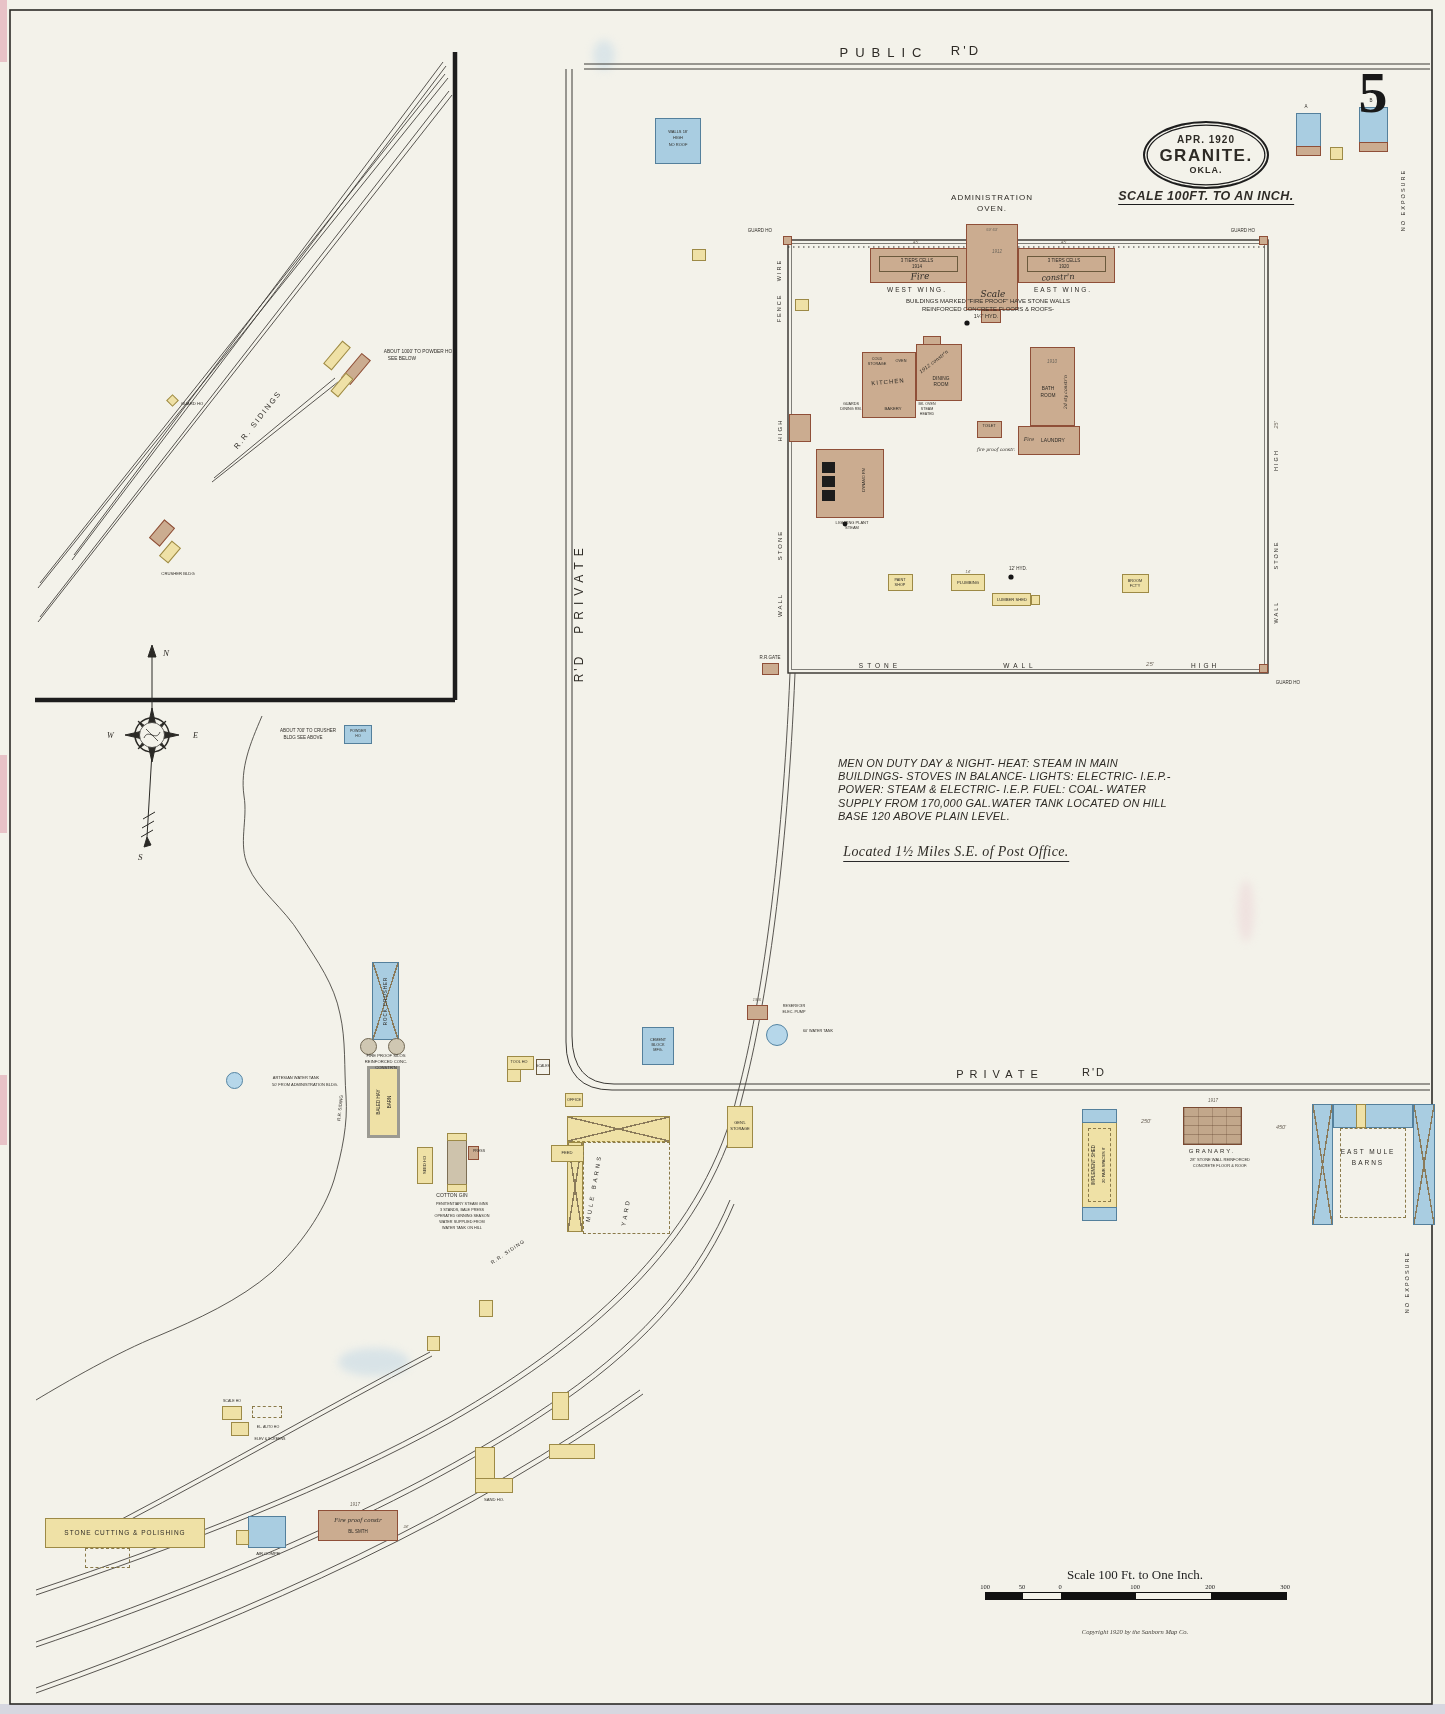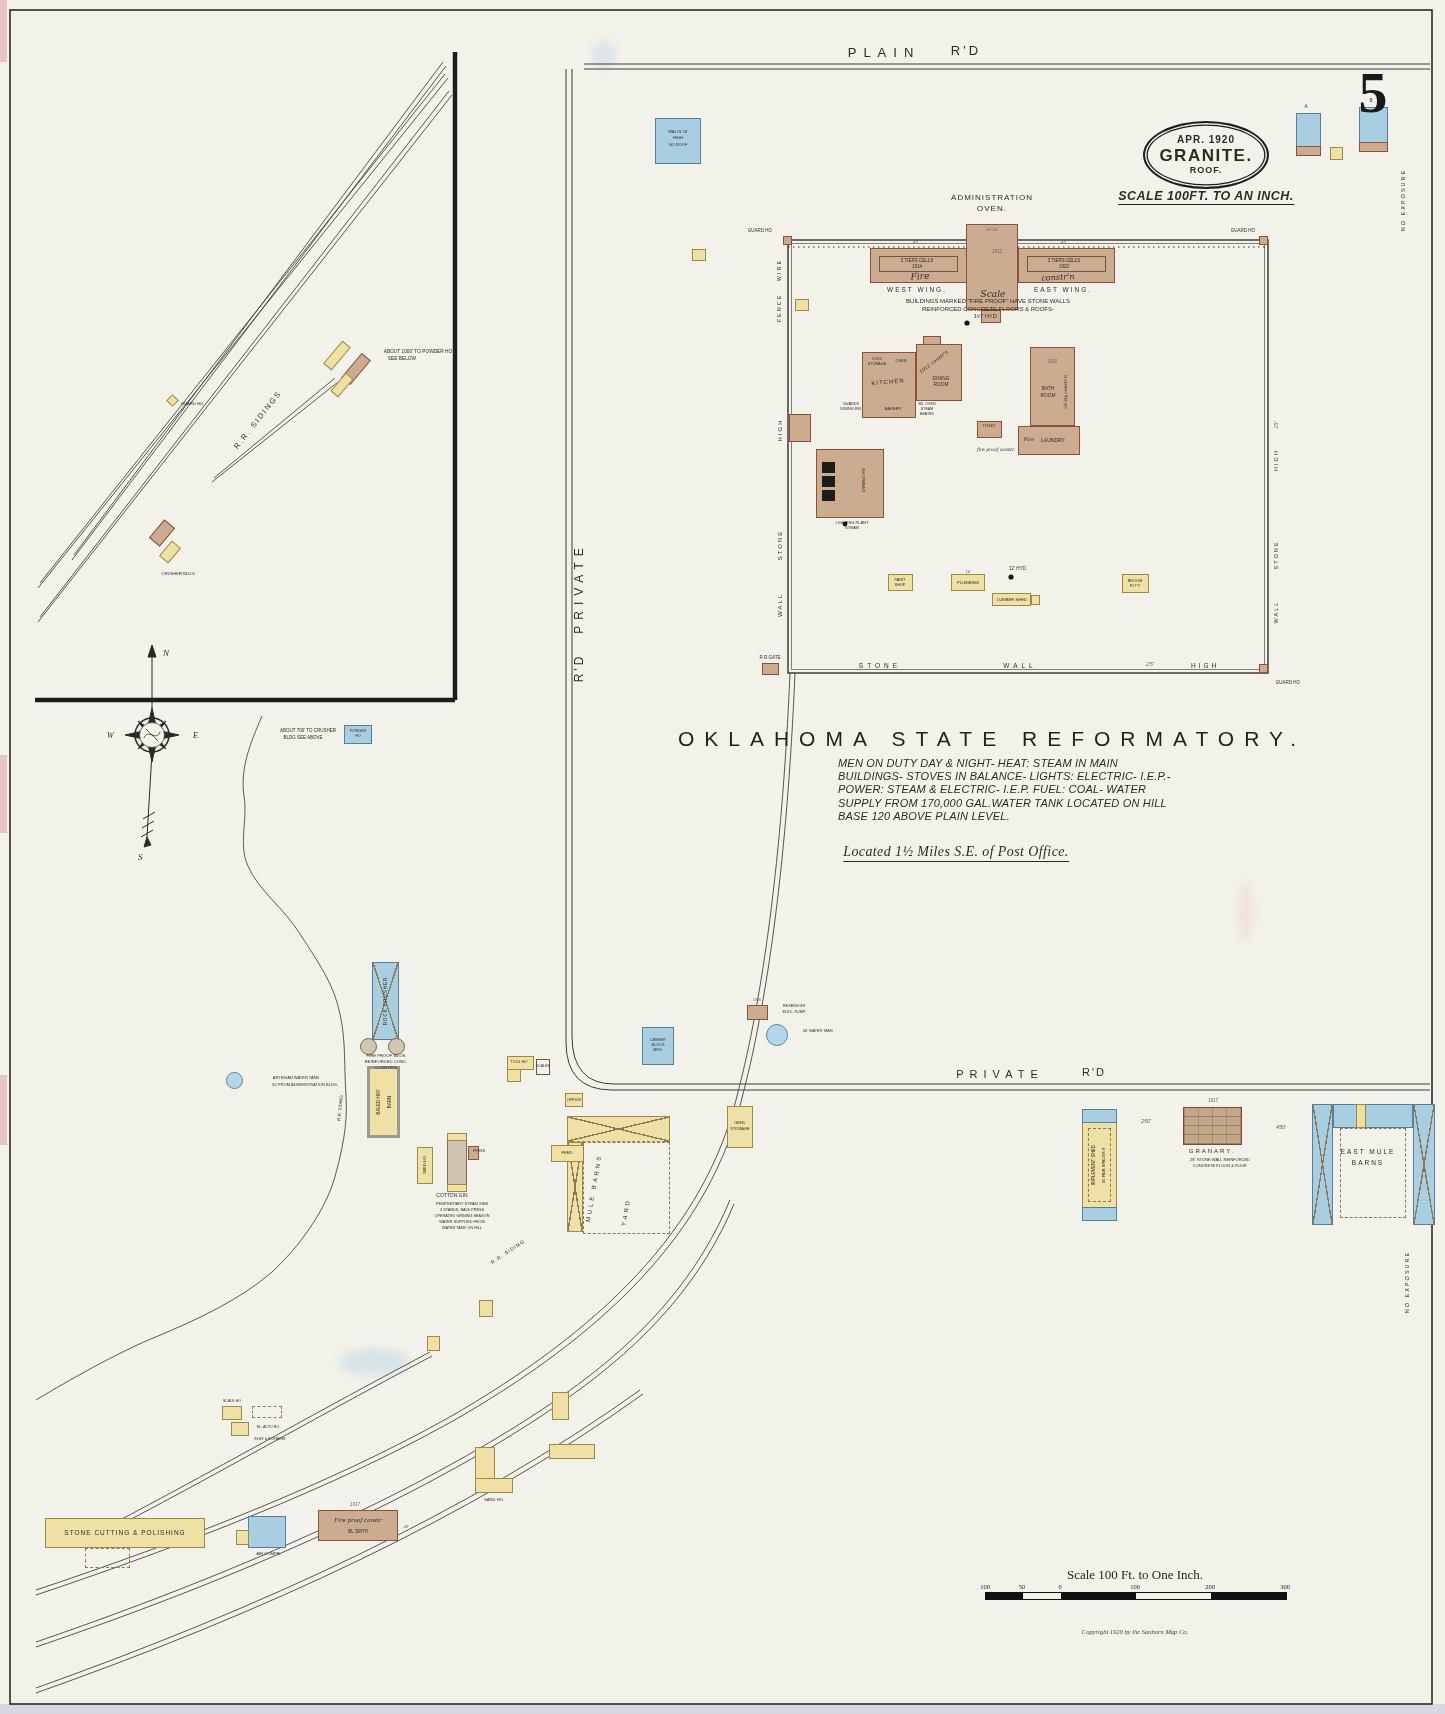--- a/index.html
+++ b/index.html
@@ -215,21 +215,21 @@
       <div class="bld k-y" style="left: 479px; top: 1300px; width: 14px; height: 17px;"></div>
       <div class="bld k-y" style="left: 427px; top: 1336px; width: 13px; height: 15px;"></div>
       <div class="bld k-y" style="left: 552px; top: 1392px; width: 17px; height: 28px;"></div>
       <div class="bld k-y" style="left: 549px; top: 1444px; width: 46px; height: 15px;"></div>
       <div class="bld k-y" style="left: 222px; top: 1406px; width: 20px; height: 14px;"></div>
       <div class="bld k-y" style="left: 231px; top: 1422px; width: 18px; height: 14px;"></div>
       <div class="bld k-dash" style="left: 252px; top: 1406px; width: 30px; height: 12px;"></div>
     </div>
 
   <div id="labels">
-      <div class="lbl" style="left: 884px; top: 53px; font-size: 13px; letter-spacing: 7px; transform: translate(-50%, -50%);">PLAIN</div>
+      <div class="lbl" style="left: 884px; top: 53px; font-size: 13px; letter-spacing: 7px; transform: translate(-50%, -50%);">PUBLIC</div>
       <div class="lbl" style="left: 966px; top: 51px; font-size: 13px; letter-spacing: 3px; transform: translate(-50%, -50%);">R'D</div>
       <div class="lbl" style="left: 579px; top: 588px; font-size: 12px; letter-spacing: 6px; transform: translate(-50%, -50%) rotate(-90deg);">PRIVATE</div>
       <div class="lbl" style="left: 579px; top: 668px; font-size: 12px; letter-spacing: 3px; transform: translate(-50%, -50%) rotate(-90deg);">R'D</div>
       <div class="lbl" style="left: 1000px; top: 1075px; font-size: 11px; letter-spacing: 6px; transform: translate(-50%, -50%);">PRIVATE</div>
       <div class="lbl" style="left: 1094px; top: 1073px; font-size: 11px; letter-spacing: 2px; transform: translate(-50%, -50%);">R'D</div>
       <div class="lbl" style="left: 760px; top: 231px; font-size: 4.5px; transform: translate(-50%, -50%);">GUARD HO</div>
       <div class="lbl" style="left: 1243px; top: 231px; font-size: 4.5px; transform: translate(-50%, -50%);">GUARD HO</div>
       <div class="lbl" style="left: 1288px; top: 683px; font-size: 4.5px; transform: translate(-50%, -50%);">GUARD HO</div>
       <div class="lbl" style="left: 770px; top: 658px; font-size: 4.5px; transform: translate(-50%, -50%);">R.R.GATE</div>
       <div class="lbl" style="left: 880px; top: 666px; font-size: 6.5px; letter-spacing: 4px; transform: translate(-50%, -50%);">STONE</div>
@@ -365,25 +365,24 @@
       <div class="lbl d" style="left: 406px; top: 1527px; font-size: 4px; transform: translate(-50%, -50%);">24'</div>
       <div class="lbl" style="left: 494px; top: 1500px; font-size: 4.2px; transform: translate(-50%, -50%);">SAND HO.</div>
     </div>
 
   <div id="static">
     <div class="pos" id="sheet-number" style="left:1373px;top:92px">5</div>
 
     <div id="title-oval">
       <div class="t1">APR. 1920</div>
       <div class="t2">GRANITE.</div>
-      <div class="t3">ROOF.</div>
+      <div class="t3">OKLA.</div>
     </div>
     <div class="pos" id="scale-note" style="left:1206px;top:197px">SCALE 100FT. TO AN INCH.</div>
 
-    <div class="pos" id="main-title" style="left:992px;top:739px">OKLAHOMA STATE REFORMATORY.</div>
 
     <div id="notes">
       <div>MEN ON DUTY DAY &amp; NIGHT-  HEAT: STEAM IN MAIN</div>
       <div>BUILDINGS- STOVES IN BALANCE- LIGHTS: ELECTRIC- I.E.P.-</div>
       <div>POWER: STEAM &amp; ELECTRIC- I.E.P.  FUEL: COAL- WATER</div>
       <div>SUPPLY FROM 170,000 GAL.WATER TANK LOCATED ON HILL</div>
       <div>BASE 120 ABOVE PLAIN LEVEL.</div>
     </div>
 
     <div class="pos" id="located" style="left:956px;top:853px">Located 1½ Miles S.E. of Post Office.</div>

